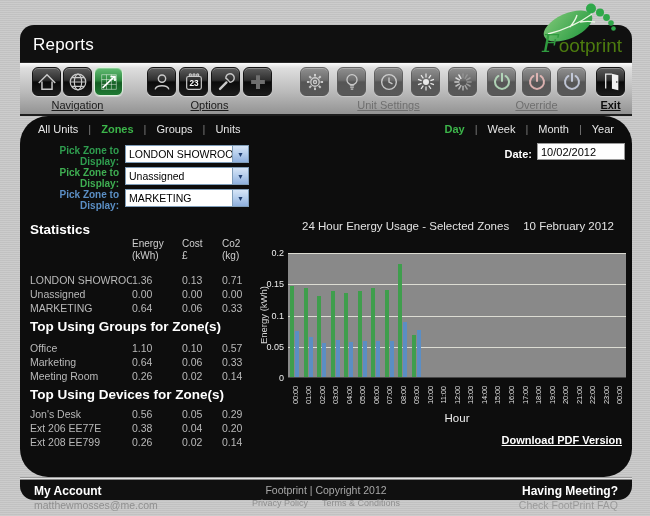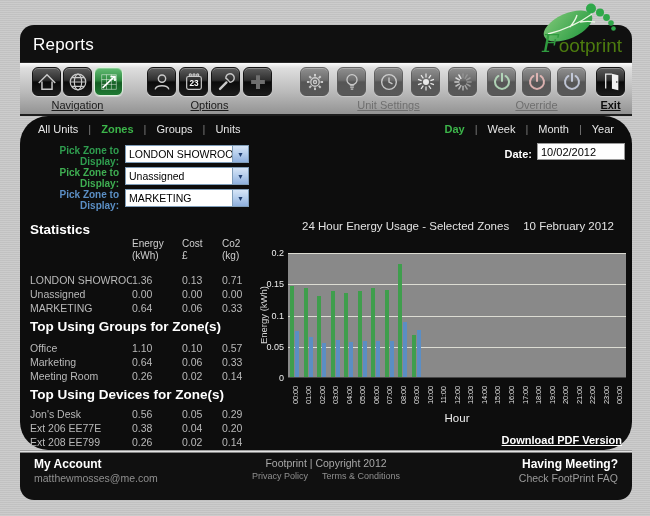--- a/index.html
+++ b/index.html
@@ -76,21 +76,21 @@
   .bar { width:4px; margin-right:1px; }
   .xlabels { position:absolute; left:30px; top:160px; width:338px; display:flex; }
   .xlab { flex:1; height:30px; position:relative; }
   .xlab span { position:absolute; left:50%; top:50%; width:30px; transform:translate(-50%,-50%) rotate(-90deg);
                font-size:7.5px; color:#e0e0e0; text-align:center; letter-spacing:-.2px; }
   .xaxis-title { position:absolute; left:30px; top:192px; width:338px; text-align:center; color:#efefef; font-size:11.5px; }
   .download { position:absolute; right:10px; top:318px; color:#fff; font-size:11px; font-weight:bold;
               text-decoration:underline; cursor:pointer; }
   
   .divider { height:3px; background:linear-gradient(180deg,#6a6a6a,#f2f2f2 45%,#555); }
-  .footer { height:47px; background:#101010; border-radius:0 0 14px 14px; display:flex;
+  .footer { height:20px; background:#101010; border-radius:0 0 14px 14px; display:flex;
             padding:4px 14px 0 14px; }
   .f-left { flex:1.2; }
   .f-center { flex:1.6; text-align:center; }
   .f-right { flex:1.2; text-align:right; }
   .f-title { color:#fff; font-size:12px; font-weight:bold; }
   .f-sub { color:#8f8f8f; font-size:10.5px; margin-top:1px; }
   .f-copy { color:#a8a8a8; font-size:10.5px; }
   .f-links { display:flex; justify-content:center; gap:14px; margin-top:2px; }
   .f-link { color:#8f8f8f; font-size:9px; cursor:pointer; }
   .f-faq { color:#9a9a9a; font-size:10.5px; margin-top:1px; cursor:pointer; }

